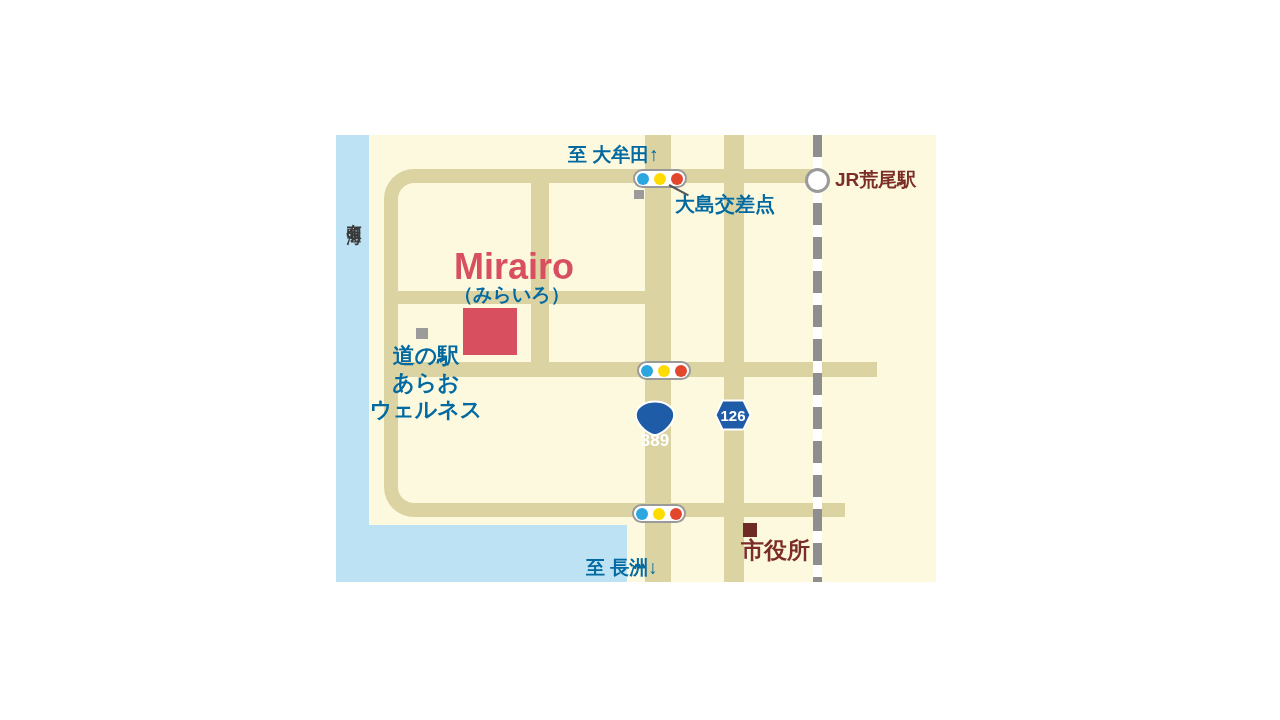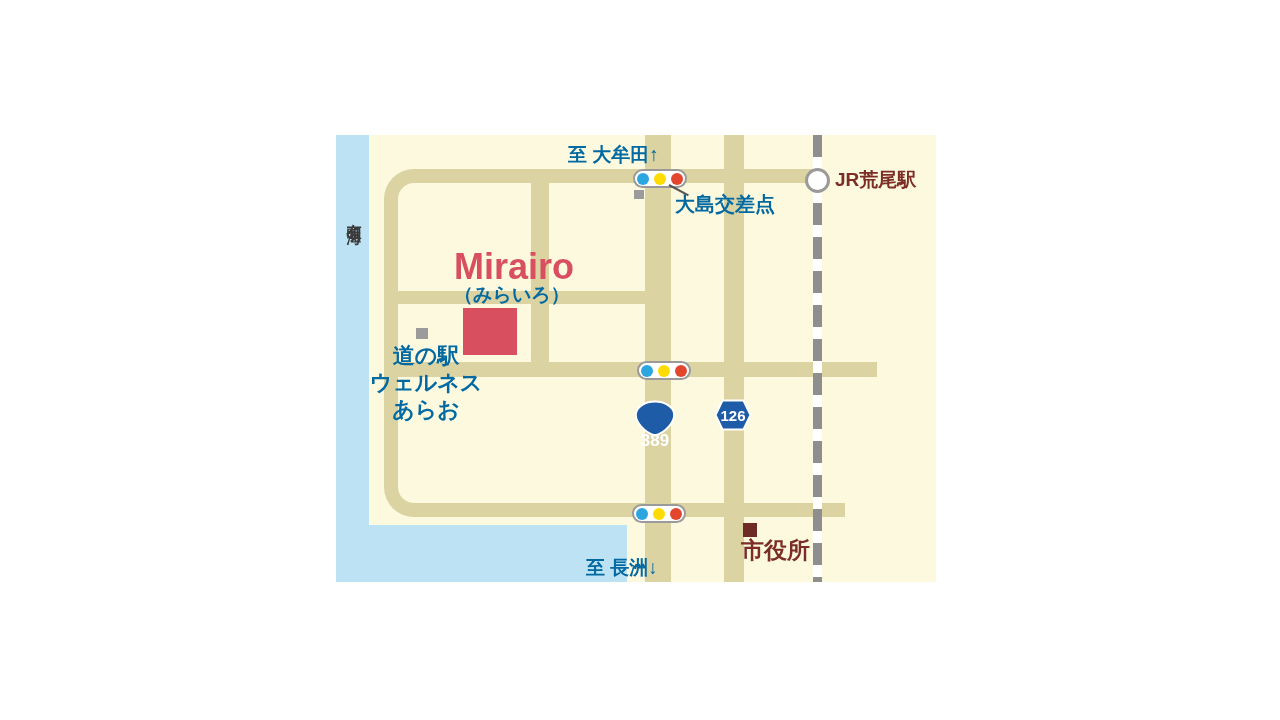--- a/index.html
+++ b/index.html
@@ -155,22 +155,22 @@
 
   <div class="abs lbl lbl-maroon lbl-station">JR荒尾駅</div>
 
   <div class="abs venue-name-box">
     <div class="venue-title">Mirairo</div>
     <div class="venue-kana">（みらいろ）</div>
   </div>
 
   <div class="abs lbl lbl-gray lbl-michinoeki">
     <div>道の駅</div>
+    <div>あらお</div>
     <div>ウェルネス</div>
-    <div>あらお</div>
   </div>
 
   <div class="abs lbl lbl-ariake">有明海</div>
 
   <div class="abs lbl lbl-maroon lbl-cityhall">市役所</div>
 
   <div class="abs lbl lbl-gray lbl-to-south">至 長洲↓</div>
 
 </div>
 

